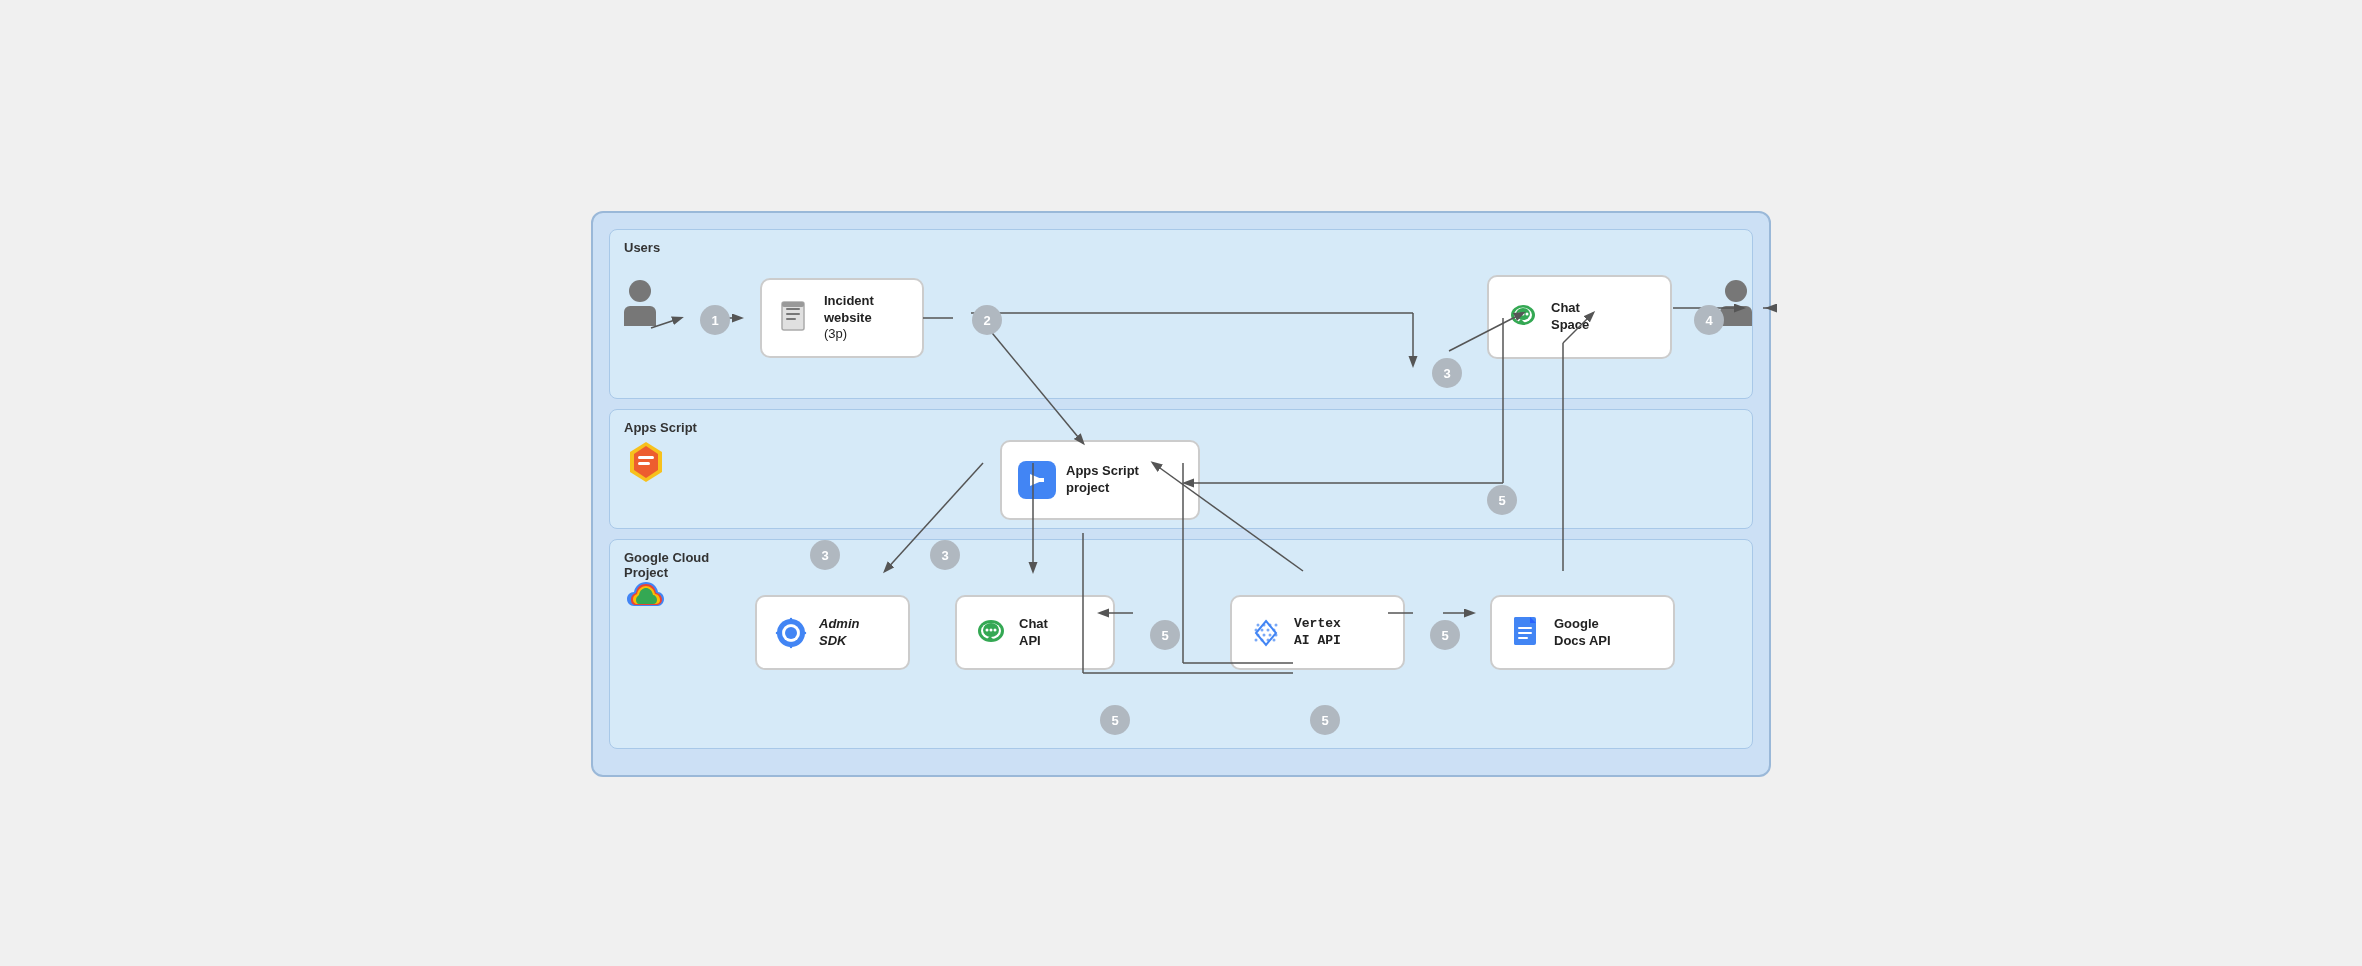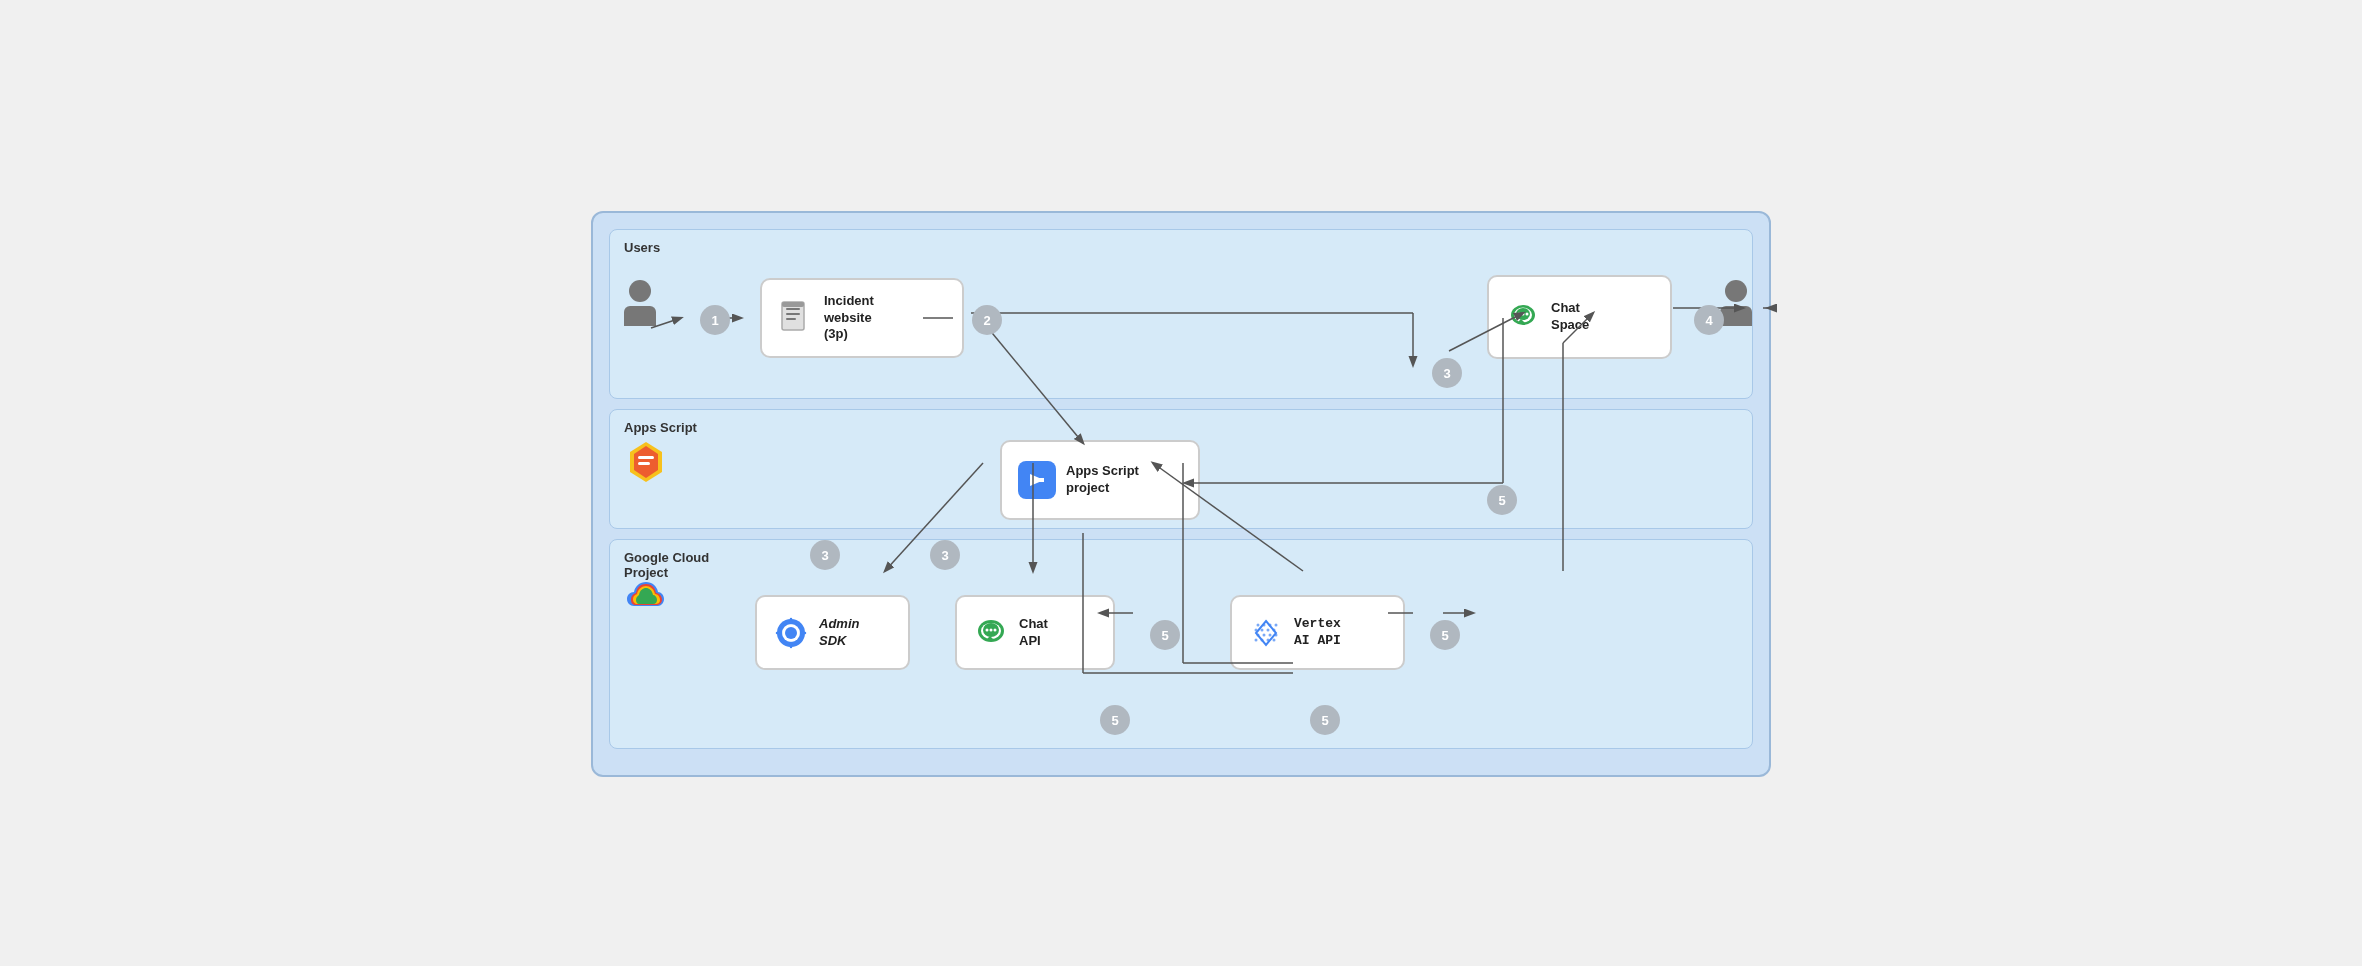--- a/index.html
+++ b/index.html
@@ -121,30 +121,30 @@
   <div class="lane users-lane">
     <span class="lane-title">Users</span>
 
     <div class="user-figure" style="left:14px; top:50px;">
       <div class="user-head" style="background:#777;"></div>
       <div style="width:32px;height:20px;background:#777;border-radius:6px 6px 0 0;margin-top:2px;"></div>
     </div>
 
     <div class="step-circle" style="left:90px; top:75px;">1</div>
 
-    <div class="node-box" style="left:150px; top:48px; width:204px; height:80px;">
+    <div class="node-box" style="left:150px; top:48px; width:164px; height:80px;">
 
       <svg class="node-icon" viewBox="0 0 36 36">
         <rect x="4" y="2" width="22" height="28" rx="2" fill="#e0e0e0" stroke="#aaa" stroke-width="1.5"></rect>
         <rect x="8" y="8" width="14" height="2" rx="1" fill="#777"></rect>
         <rect x="8" y="13" width="14" height="2" rx="1" fill="#777"></rect>
         <rect x="8" y="18" width="10" height="2" rx="1" fill="#777"></rect>
         <rect x="4" y="2" width="22" height="5" rx="2" fill="#999"></rect>
       </svg>
-      <div class="node-label">Incident<br>website<br><span style="font-weight:700;">(3p)</span></div>
+      <div class="node-label">Incident<br>website<br><span style="font-weight:400;">(3p)</span></div>
     </div>
 
     <div class="step-circle" style="left:362px; top:75px;">2</div>
 
     <div class="node-box" style="right:80px; top:45px; width:185px; height:84px;">
 
       <svg class="node-icon" viewBox="0 0 36 36">
         <rect width="36" height="36" rx="6" fill="white"></rect>
 
         <ellipse cx="18" cy="16" rx="12" ry="10" fill="#34A853"></ellipse>
@@ -260,20 +260,31 @@
           <circle cx="26" cy="25" r="1.5"></circle>
         </g>
 
         <polygon points="18,6 28,18 18,30 8,18" fill="none" stroke="#4285F4" stroke-width="2"></polygon>
       </svg>
       <div class="node-label">Vertex<br>AI API</div>
     </div>
 
     <div class="step-circle" style="left:820px; top:80px;">5</div>
 
+    <div class="node-box" style="left:880px; top:55px; width:185px; height:75px;">
+      <svg class="node-icon" viewBox="0 0 36 36">
+        <rect x="6" y="2" width="22" height="28" rx="2" fill="#4285F4"></rect>
+        <rect x="6" y="2" width="16" height="28" rx="2" fill="#4285F4"></rect>
+        <polygon points="22,2 28,8 22,8" fill="#2962FF"></polygon>
+        <rect x="10" y="12" width="14" height="2" rx="1" fill="white"></rect>
+        <rect x="10" y="17" width="14" height="2" rx="1" fill="white"></rect>
+        <rect x="10" y="22" width="10" height="2" rx="1" fill="white"></rect>
+      </svg>
+      <div class="node-label">Google<br>Docs API</div>
+    </div>
 
     <div class="step-circle" style="left:490px; top:165px;">5</div>
 
     <div class="step-circle" style="left:700px; top:165px;">5</div>
   </div>
 
   <svg style="position:absolute;top:0;left:0;width:100%;height:100%;pointer-events:none;overflow:visible;">
     <defs>
       <marker id="arrow" markerWidth="8" markerHeight="8" refX="6" refY="3" orient="auto">
         <path d="M0,0 L0,6 L8,3 z" fill="#555"></path>

